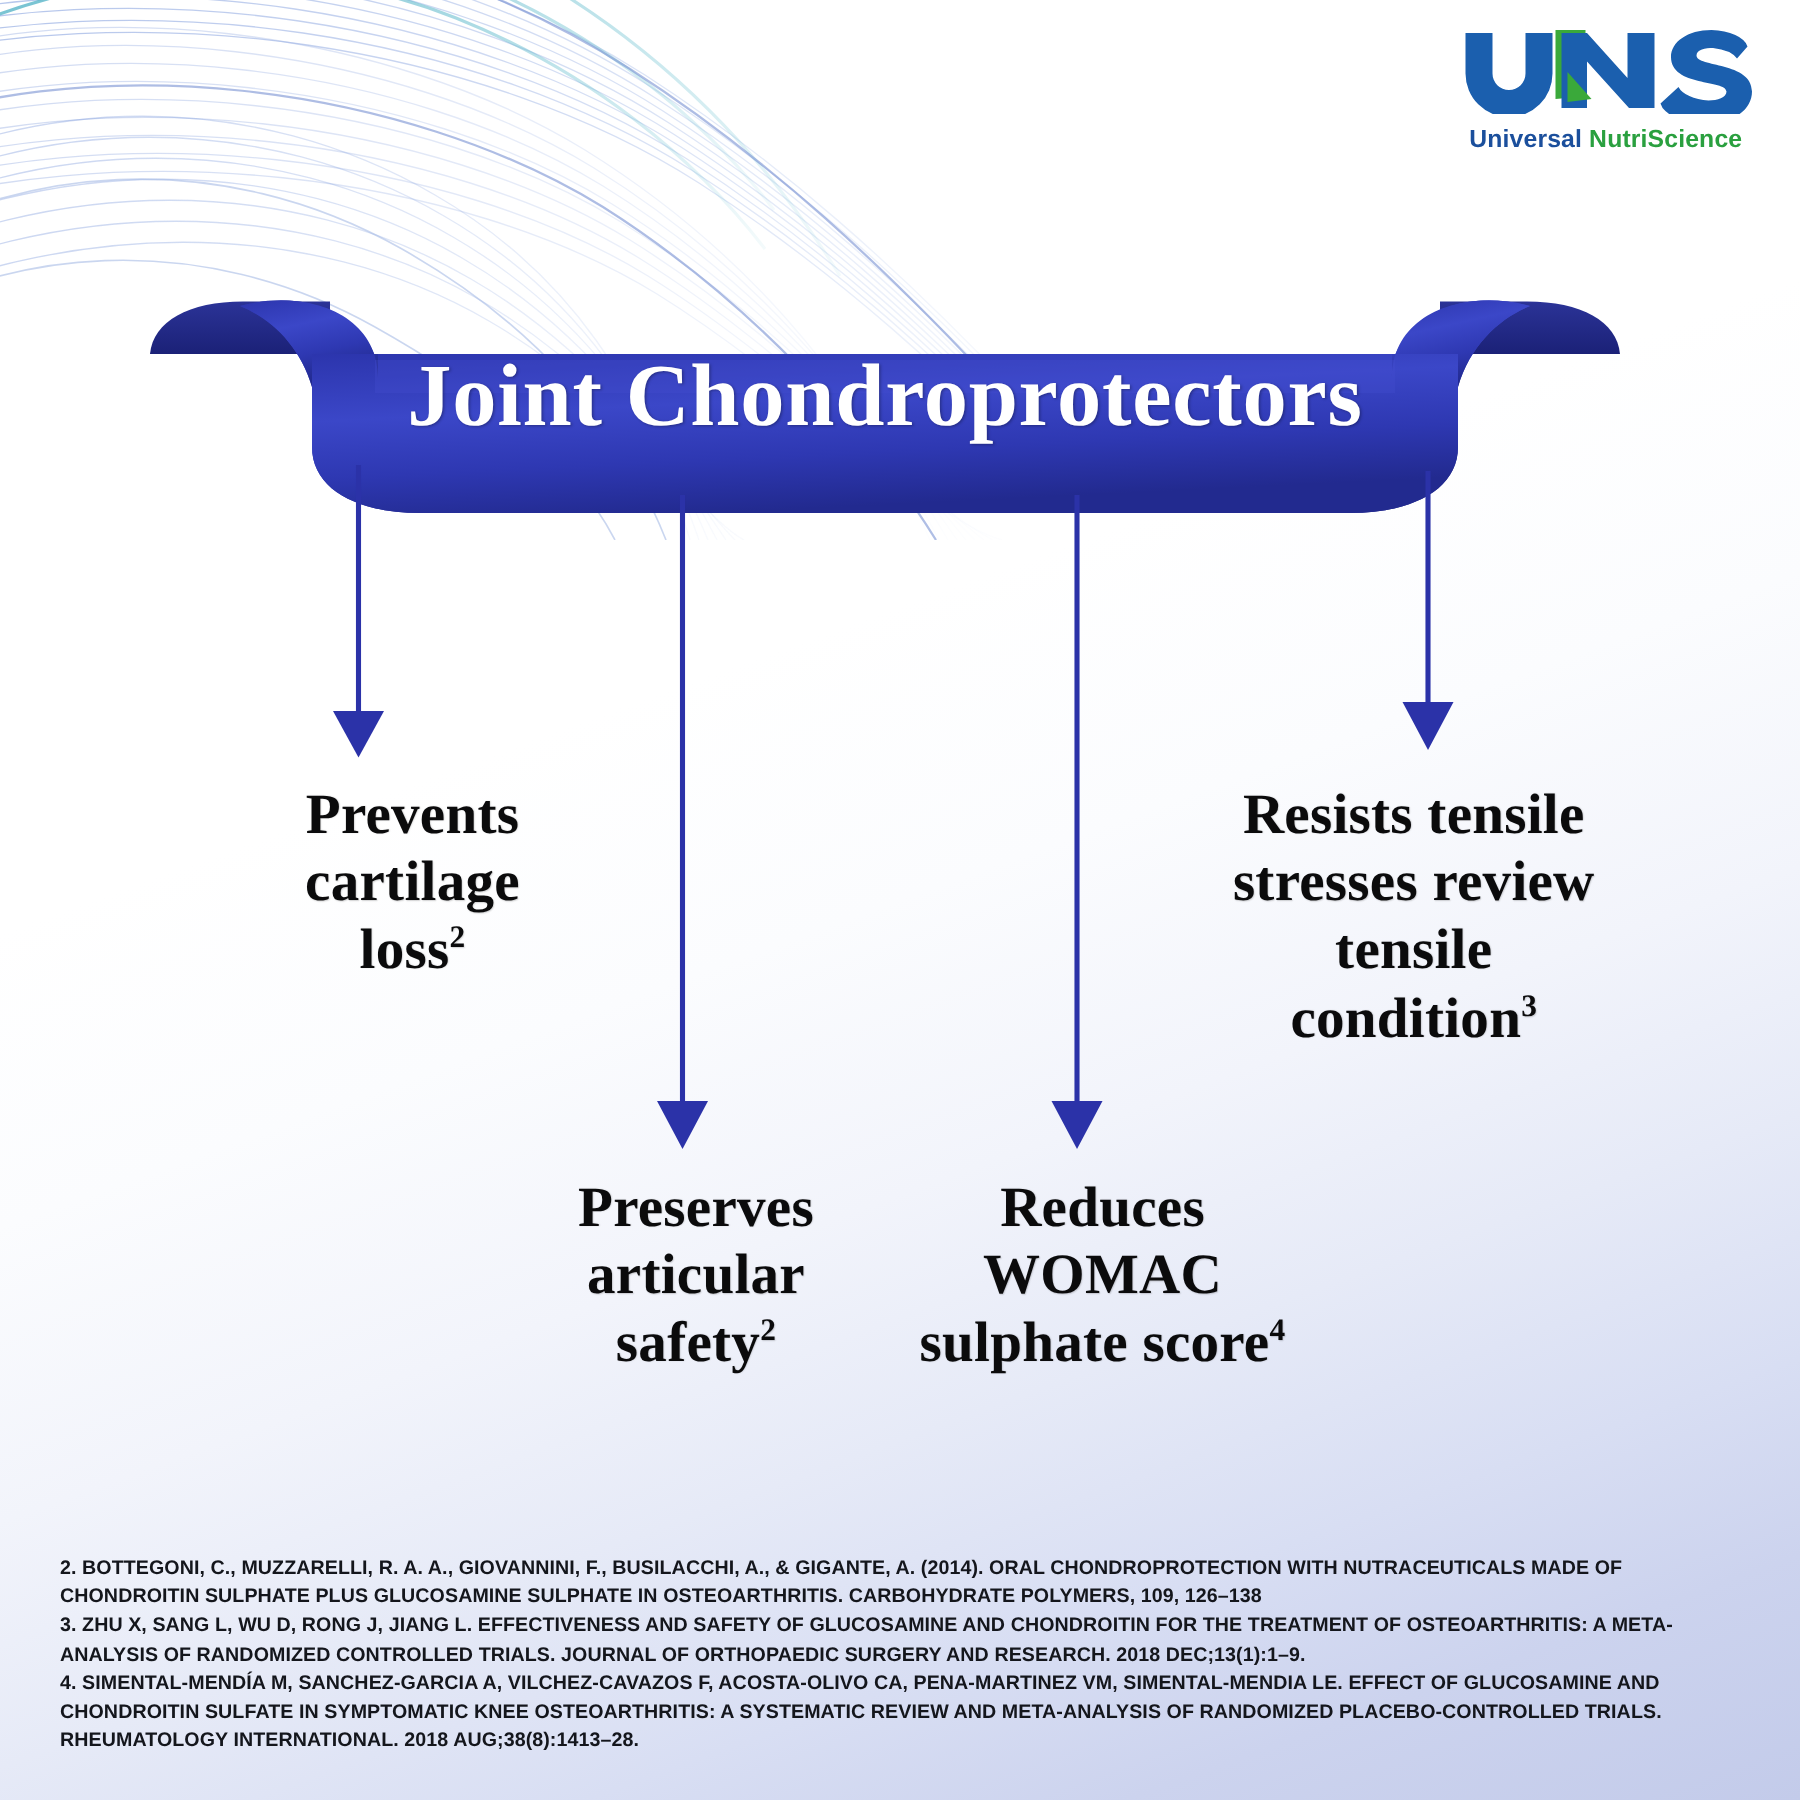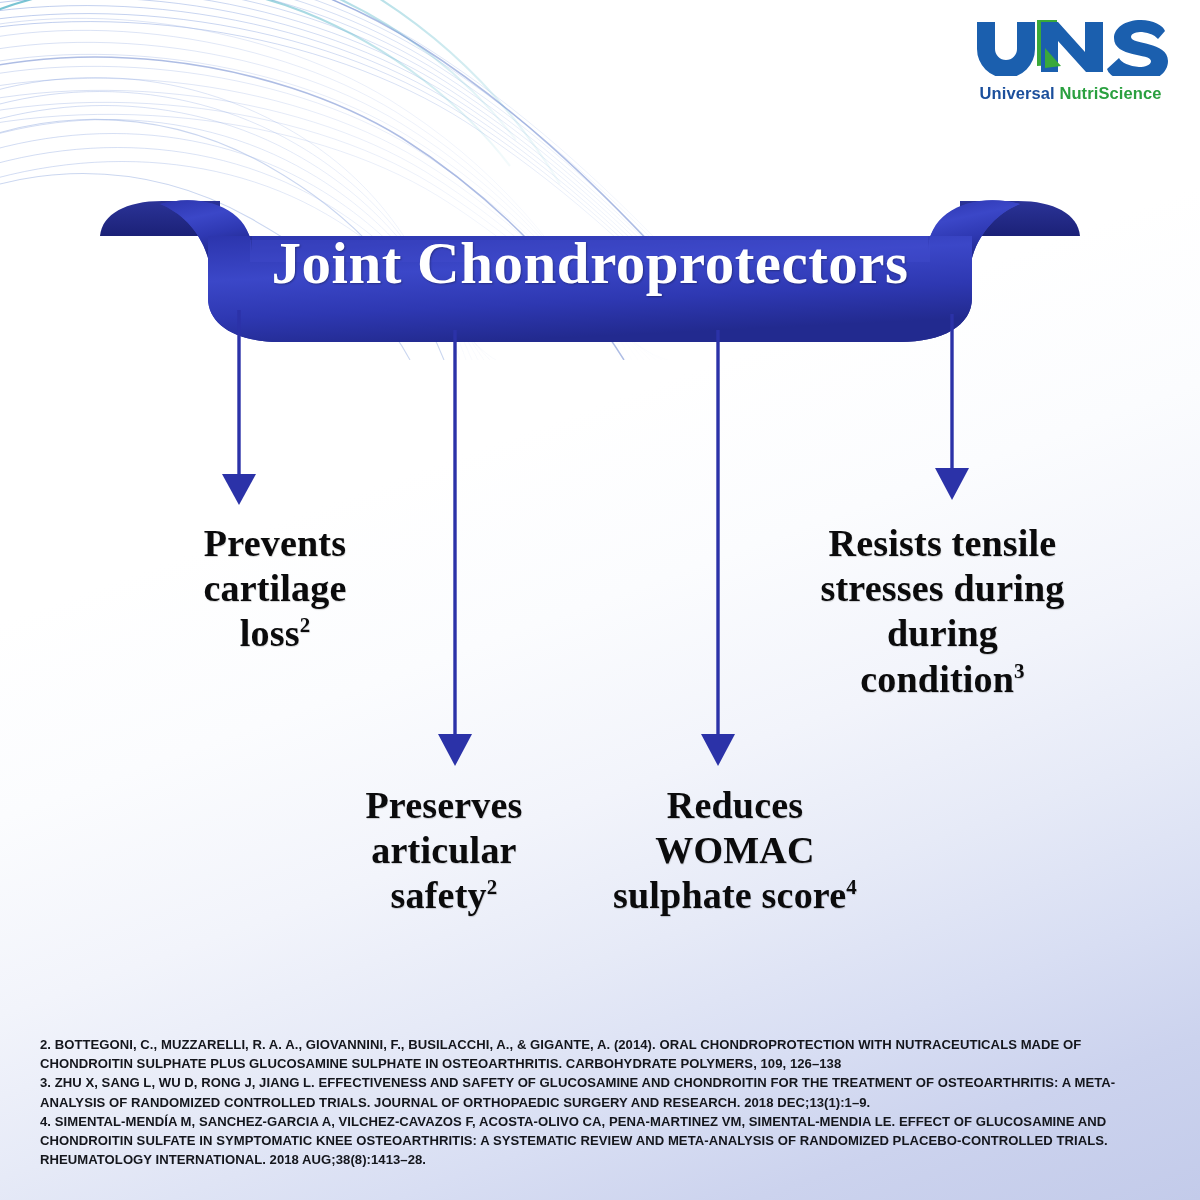--- a/index.html
+++ b/index.html
@@ -105,21 +105,21 @@
     text-align: center;
     color: #0b0b0c;
     font-family: "Liberation Serif", "DejaVu Serif", serif;
     font-weight: bold;
     font-size: 38px;
     line-height: 1.19;
     letter-spacing: 0.2px;
     text-shadow: 0.5px 0.5px 1px rgba(0,0,0,0.18);
   }
   #point-1 { left: 110px; top: 521px; width: 330px; }
-  #point-2 { left: 284px; top: 783px; width: 320px; }
+  #point-2 { left: 304px; top: 783px; width: 320px; }
   #point-3 { left: 565px; top: 783px; width: 340px; }
   #point-4 { left: 760px; top: 521px; width: 365px; }
 
   .point sup {
     font-size: 0.55em;
     vertical-align: super;
     line-height: 0;
   }
 
   
@@ -323,22 +323,22 @@
   </div>
 
   <div class="point" id="point-3">
     <div>Reduces</div>
     <div>WOMAC</div>
     <div><span>sulphate score</span><sup>4</sup></div>
   </div>
 
   <div class="point" id="point-4">
     <div>Resists tensile</div>
-    <div>stresses during</div>
-    <div>during</div>
+    <div>stresses review</div>
+    <div>tensile</div>
     <div><span>condition</span><sup>3</sup></div>
   </div>
 
   <div id="references">
     <p>2. Bottegoni, C., Muzzarelli, R. A. A., Giovannini, F., Busilacchi, A., &amp; Gigante, A. (2014). Oral chondroprotection with nutraceuticals made of chondroitin sulphate plus glucosamine sulphate in osteoarthritis.  Carbohydrate Polymers, 109, 126–138</p>
     <p>3. Zhu X, Sang L, Wu D, Rong J, Jiang L. Effectiveness and safety of glucosamine and chondroitin for the treatment of osteoarthritis: a meta-analysis of randomized controlled trials. Journal of Orthopaedic Surgery and Research. 2018 Dec;13(1):1–9.</p>
     <p>4. Simental-Mendía M, Sanchez-Garcia A, Vilchez-Cavazos F, Acosta-Olivo CA, Pena-Martinez VM, Simental-Mendia LE. Effect of glucosamine and chondroitin sulfate in symptomatic knee osteoarthritis:  A systematic review and meta-analysis of randomized placebo-controlled trials. Rheumatology International. 2018 Aug;38(8):1413–28.</p>
   </div>
 
 </div>

